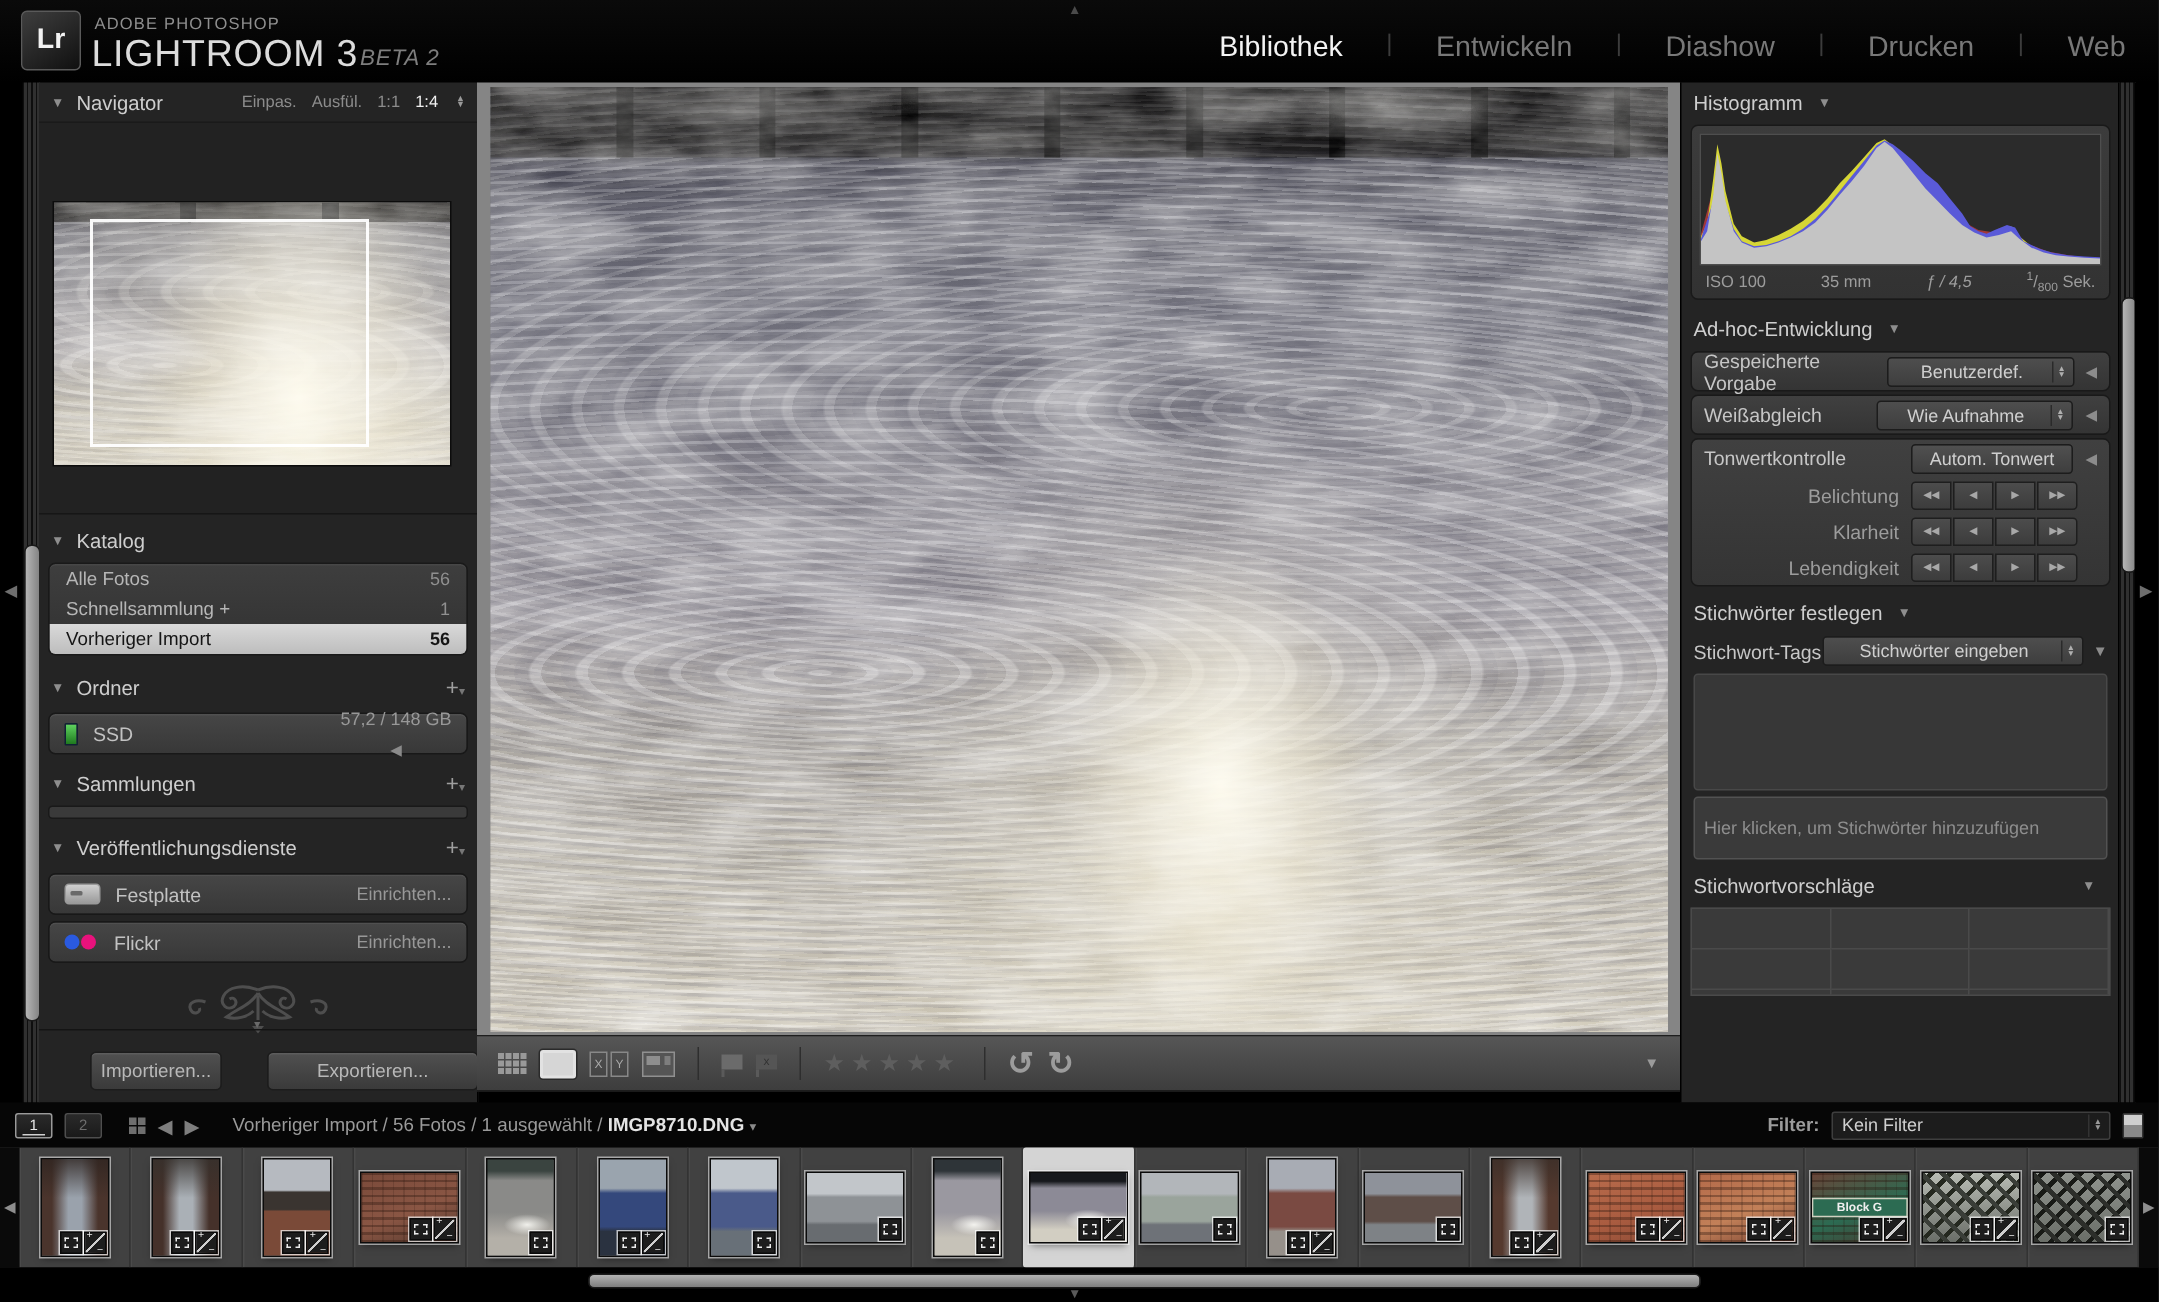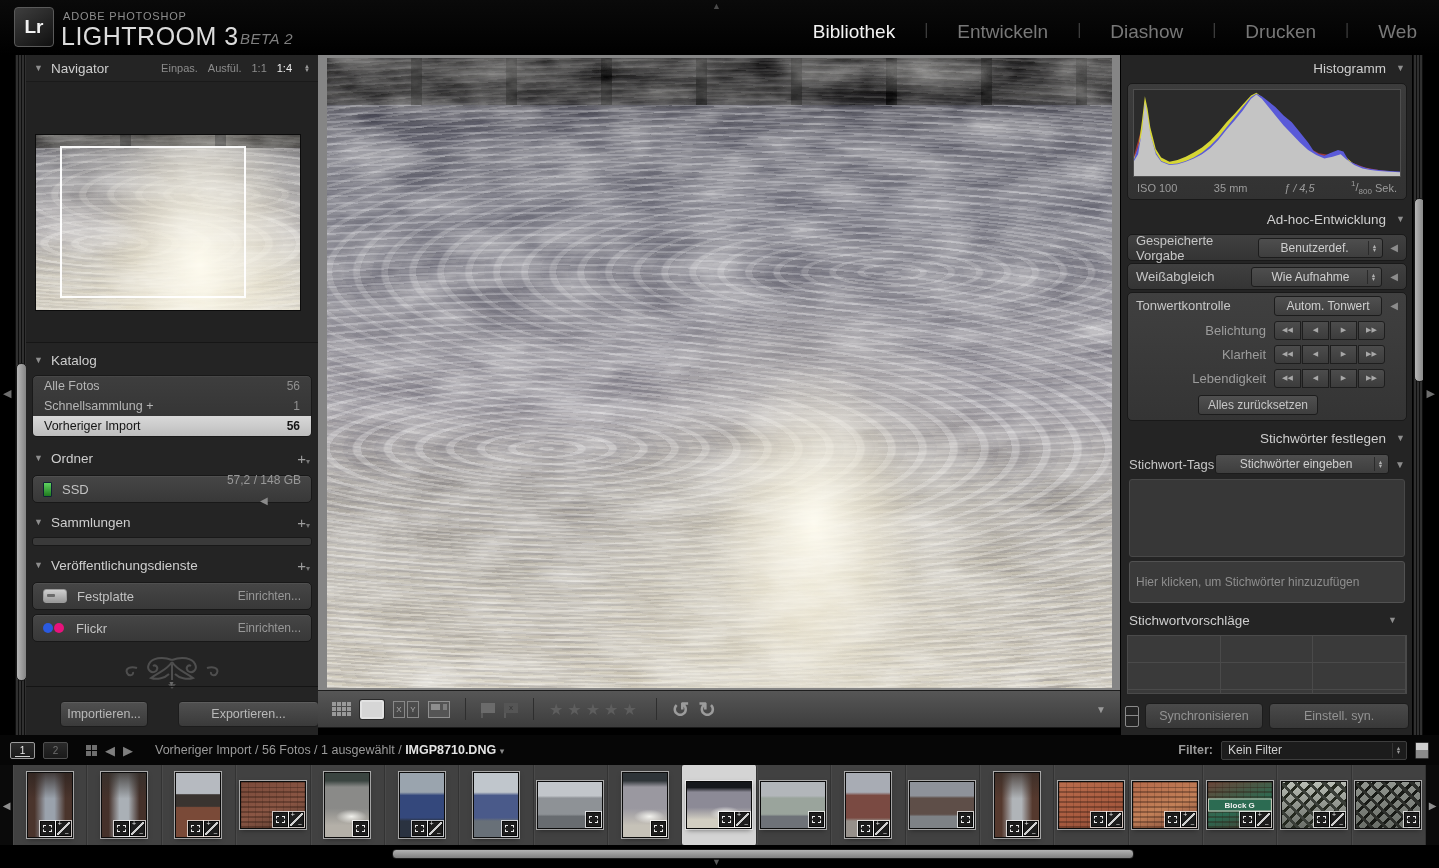--- a/index.html
+++ b/index.html
@@ -36,21 +36,21 @@
   .vscroll.right .vthumb{top:143px;height:182px;}
 
   
   .panel{position:absolute;top:0;height:100%;width:292px;background:#242424;}
   .panel.leftp{left:26px;border-right:1px solid #000;}
   .panel.rightp{left:1120px;border-left:1px solid #000;}
   .sec-hdr{display:flex;align-items:center;height:26px;padding:0 8px;font-size:13.5px;color:#cecece;}
   .sec-hdr .tri{font-size:9px;color:#8e8e8e;margin-right:8px;}
   .sec-hdr .plus{margin-left:auto;color:#9e9e9e;font-size:15px;}
   .sec-hdr .plus small{font-size:8px;color:#777;}
-  .sec-hdr.right-al{justify-content:flex-end;}
+  .sec-hdr.right-al{justify-content:flex-start;}
   .sec-hdr.right-al .tri{margin:0 0 0 10px;}
 
   .rows-box{margin:2px 6px 8px 6px;border:1px solid #191919;border-radius:5px;overflow:hidden;
             background:linear-gradient(#3e3e3e,#313131);box-shadow:inset 0 1px rgba(255,255,255,.05);}
   .lrow{display:flex;align-items:center;height:20px;padding:0 11px;font-size:12.5px;color:#b6b6b6;}
   .lrow .count{margin-left:auto;color:#909090;font-size:12px;}
   .lrow.selected{background:linear-gradient(#d9d9d9,#bdbdbd);color:#151515;}
   .lrow.selected .count{color:#151515;font-weight:bold;}
 
   .item-box{margin:4px 6px;border:1px solid #181818;border-radius:5px;height:26px;display:flex;align-items:center;
@@ -457,23 +457,20 @@
             <div class="stepper-row">
               <span class="slabel">Lebendigkeit</span>
               <span class="sbtns">
                 <span class="sbtn">◀◀</span>
                 <span class="sbtn">◀</span>
                 <span class="sbtn">▶</span>
                 <span class="sbtn">▶▶</span>
               </span>
             </div>
           </div>
-        <div class="reset-row">
-          <span class="reset-btn">Alles zurücksetzen</span>
-        </div>
       </div>
 
       <div class="sec-hdr right-al" style="margin-top:4px;">
         <span>Stichwörter festlegen</span>
         <span class="tri">▼</span>
       </div>
       <div class="kw-row">
         <span>Stichwort-Tags</span>
         <span class="dropdown kw-drop">
             <span>Stichwörter eingeben</span>
@@ -492,25 +489,20 @@
           <div class="sug-cell"></div>
           <div class="sug-cell"></div>
           <div class="sug-cell"></div>
           <div class="sug-cell"></div>
           <div class="sug-cell"></div>
           <div class="sug-cell"></div>
           <div class="sug-cell"></div>
           <div class="sug-cell"></div>
         </div>
 
-      <div class="sync-row">
-        <span class="sync-toggle"></span>
-        <span class="sync-btn" style="width:118px;">Synchronisieren</span>
-        <span class="sync-btn" style="width:140px;">Einstell. syn.</span>
-      </div>
     </div>
 
     <div class="vscroll right">
         <div class="vthumb"></div>
       </div>
     <div class="edge right">
         <span class="arr">▶</span>
       </div>
   </div>
 

